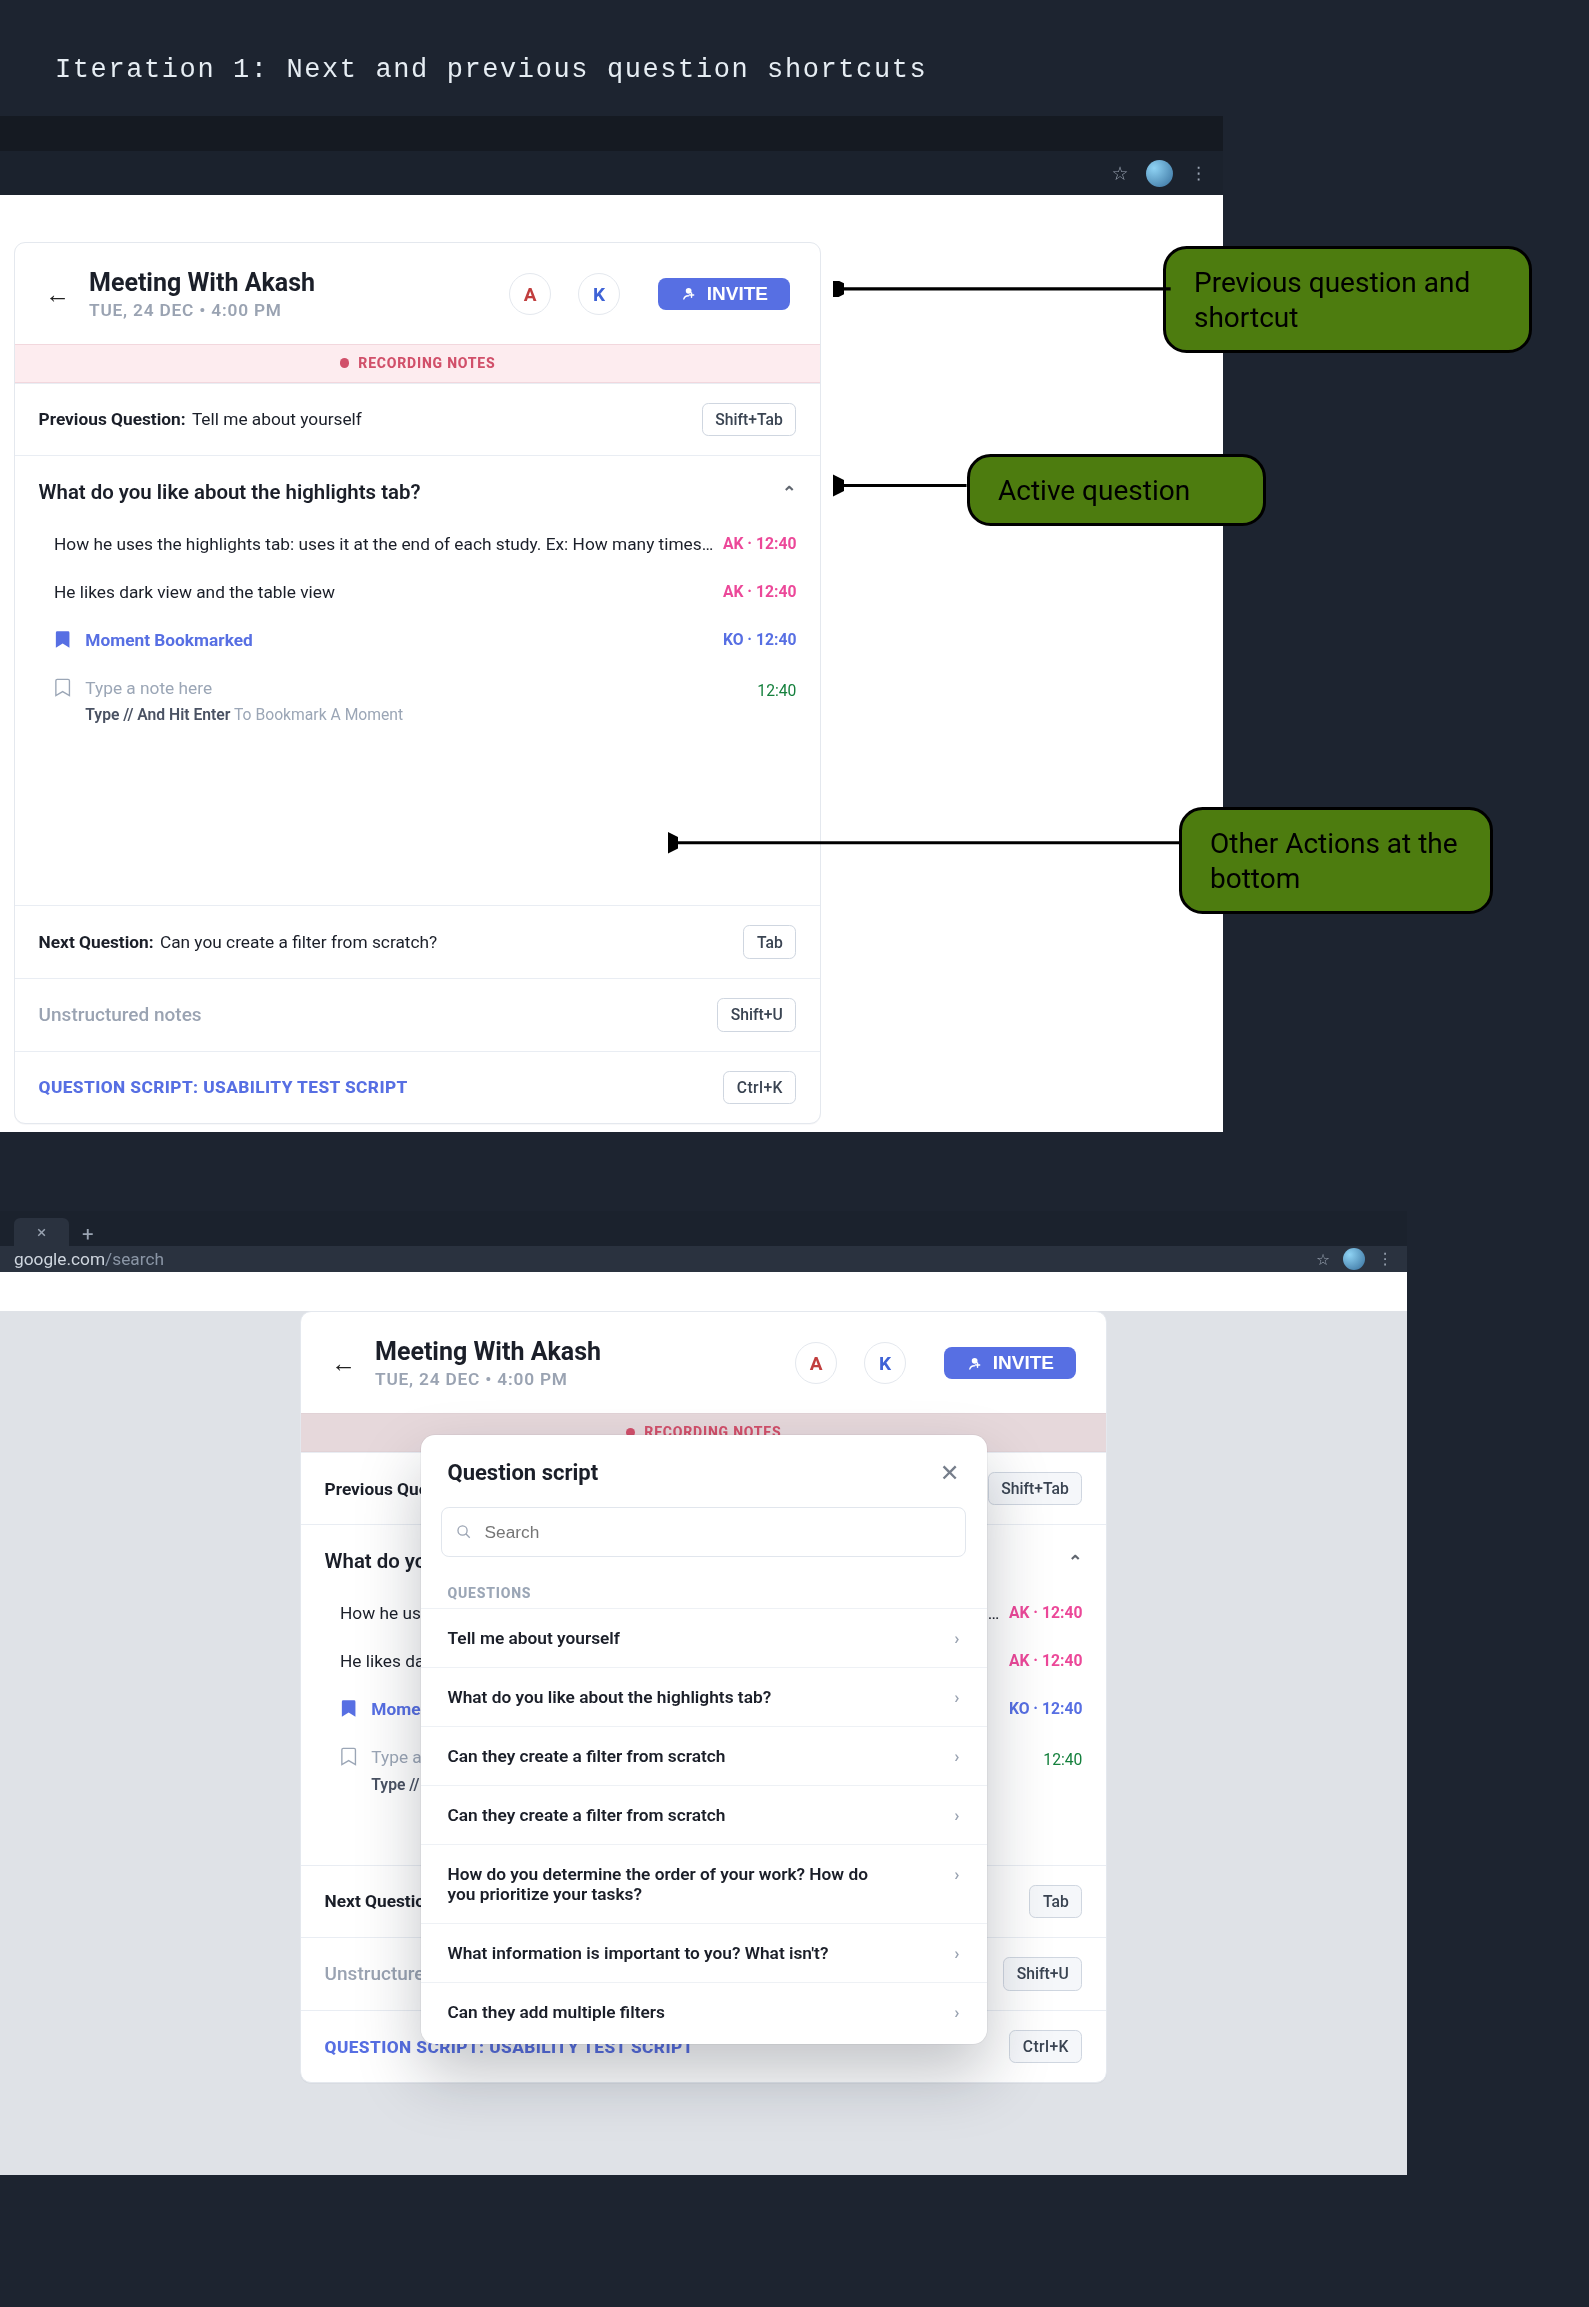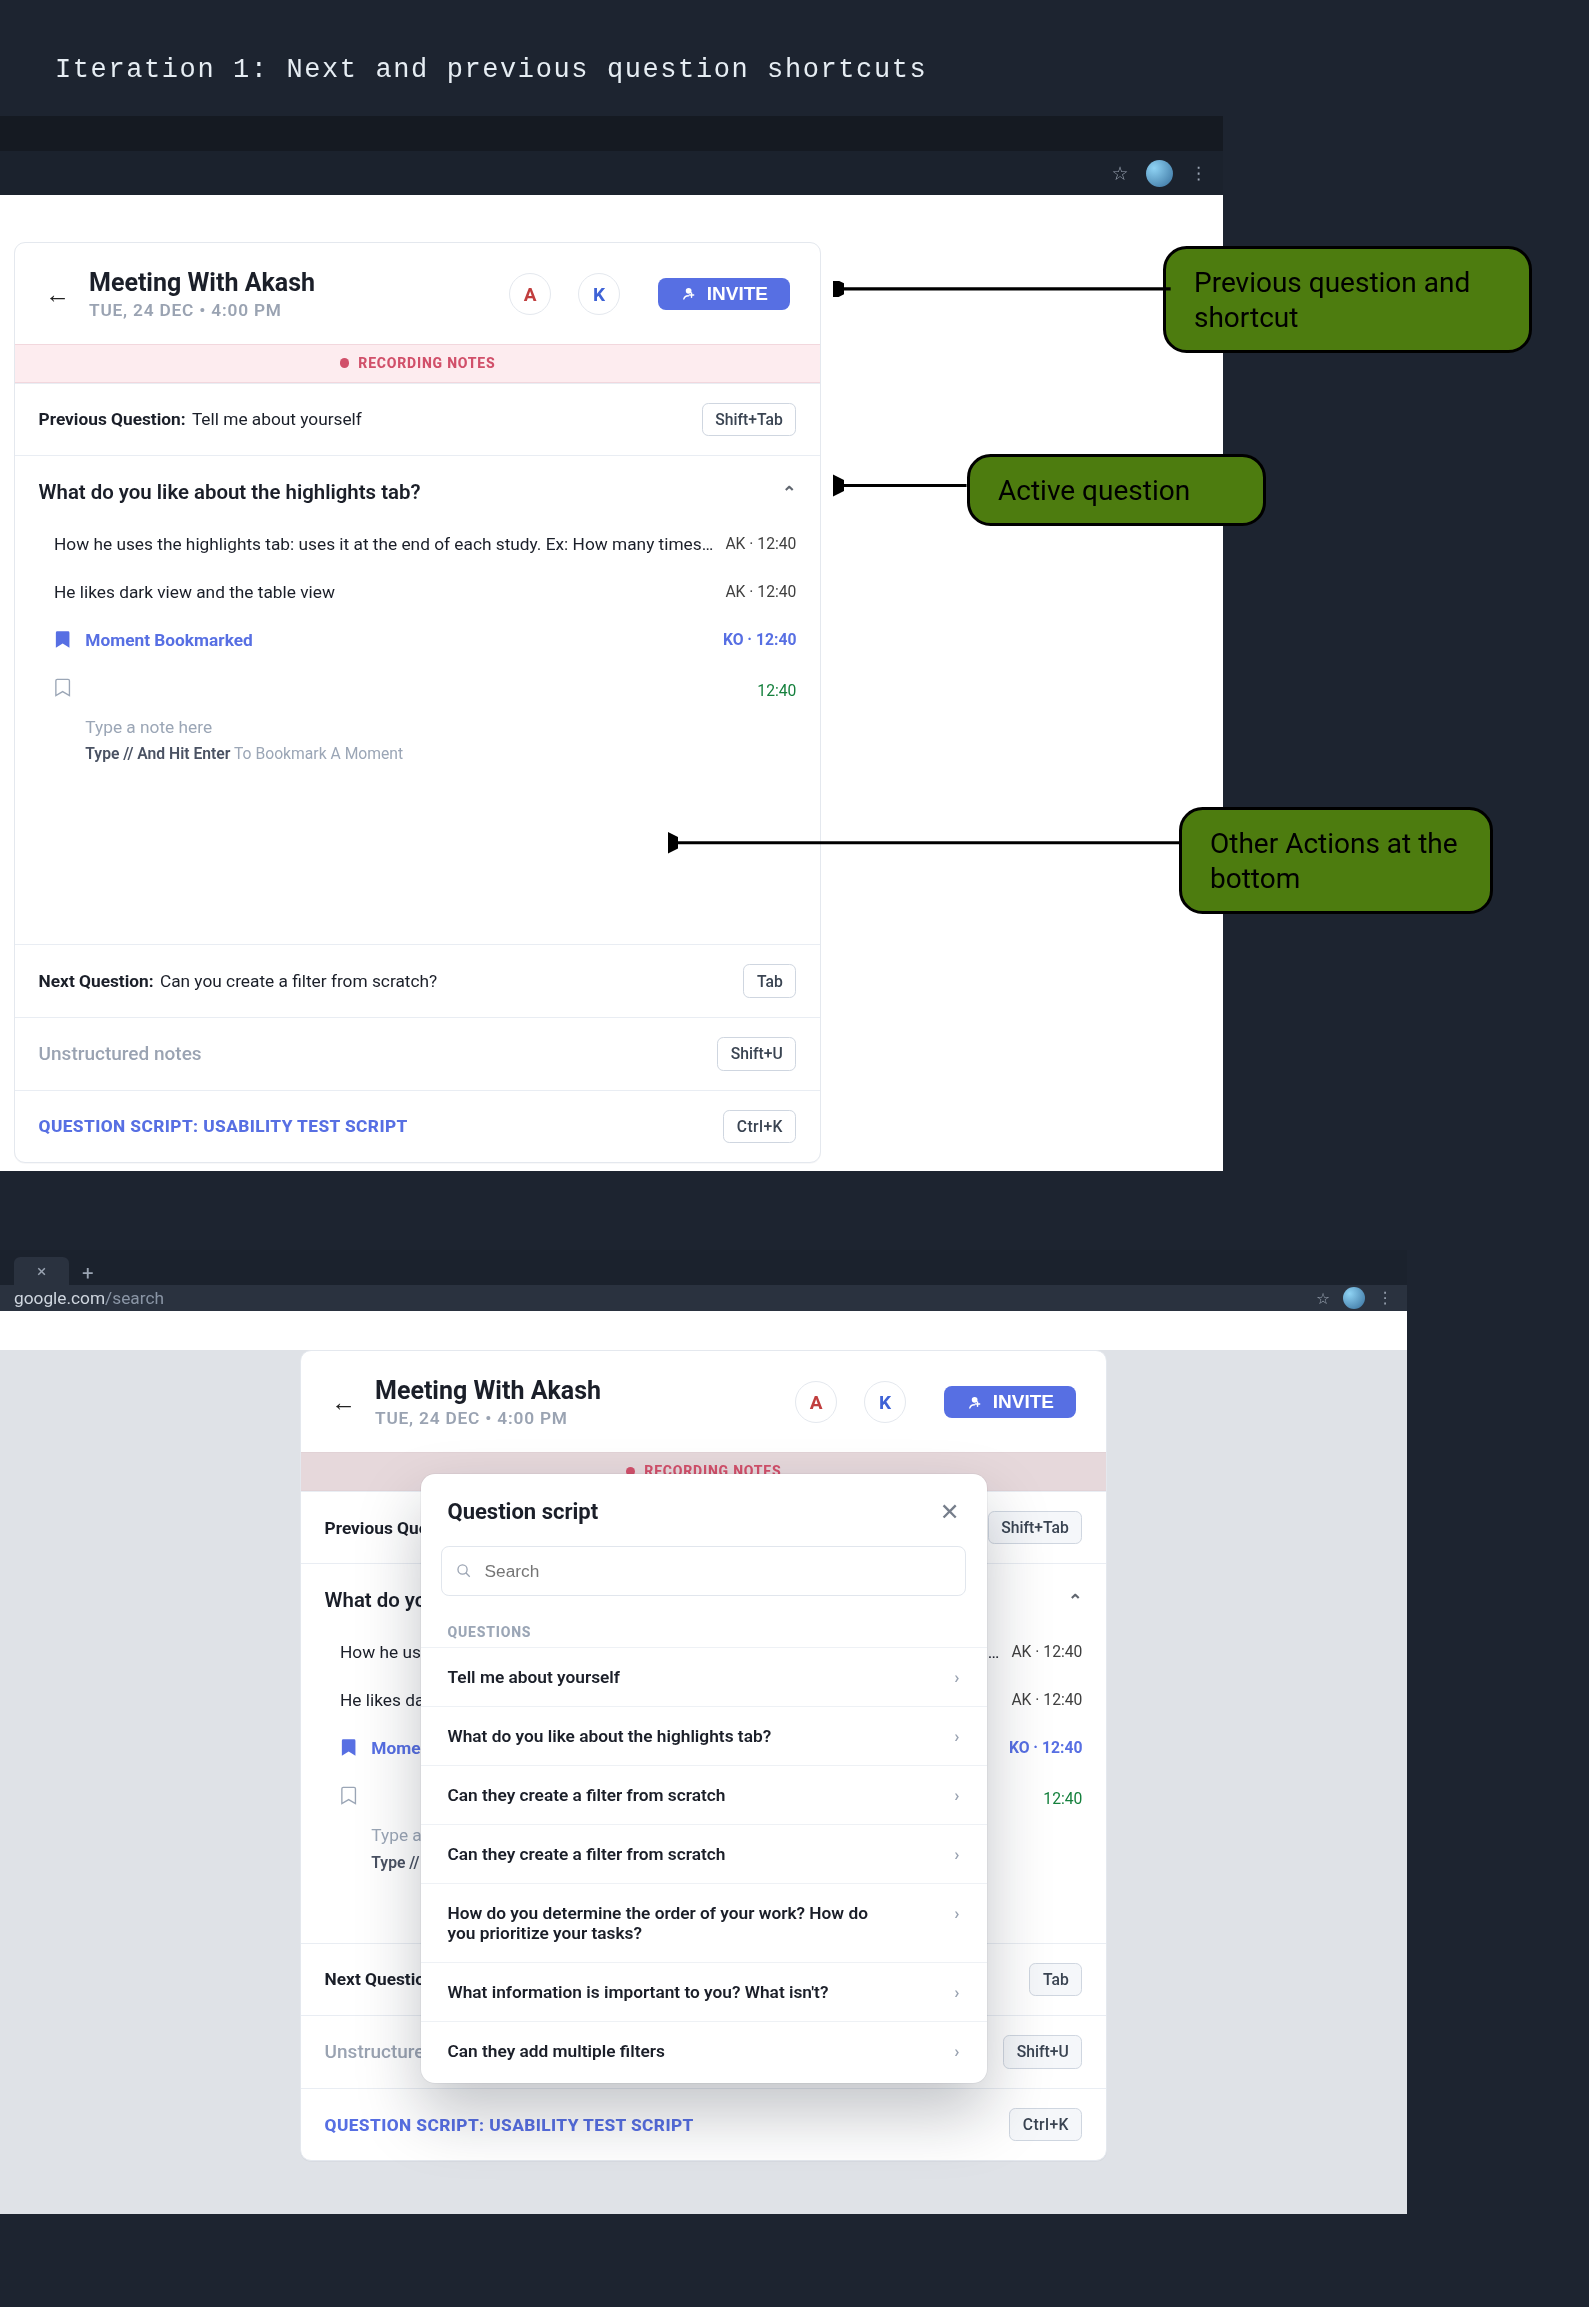--- a/index.html
+++ b/index.html
@@ -132,30 +132,30 @@
     display:flex; align-items:center; padding:23.6px 23.6px 15.7px 23.6px;
     border-top:0.8px solid #e9edf3; font-size:20.4px; font-weight:600; color:#1b1f29;
   }
   .sec-hd .grow { flex:1;}
   .sec-hd .chev { color:#60666f; font-size:17.3px; transform:rotate(180deg); }
 
   .note {
     display:flex; align-items:center; padding:14px 23.6px 14px 39px; font-size:17.3px;
   }
   .note .body { flex:1; padding-right:9.4px; color:#1b1f29; overflow:hidden; white-space:nowrap; text-overflow:ellipsis;}
-  .note .meta { color:#404040; font-size:15.7px; font-weight:400; white-space:nowrap;}
+  .note .meta { color:#ec4899; font-size:15.7px; font-weight:700; white-space:nowrap;}
   .note .meta.active { color:#576fe3; font-weight:700;}
   .note.bookmark .body { color:#576fe3; font-weight:700;}
   .bm-icon { width:17.3px; height:19px; margin-right:14px; flex:none;}
   .bm-icon path { fill:#576fe3;}
   .bm-icon-out { width:17.3px; height:19px; margin-right:14px; flex:none;}
   .bm-icon-out path { fill:none; stroke:#9ba6b6; stroke-width:2;}
 
   .note-input { padding:14px 23.6px 71px 39px; display:flex; }
-  .note-input .col { flex:1;margin-top:39px; }
+  .note-input .col { flex:1; }
   .note-input .ph1 { color:#9ba6b6; font-size:17.3px; }
   .note-input .ph2 { color:#9ba6b6; font-size:15.7px; margin-top:7.9px;}
   .note-input .ph2 .hl { font-weight:600; color:#4a5263;}
   .note-input .t   { color:#15803d; font-size:15.7px; padding-top:3.1px;}
   .mock1 .note-input { padding-bottom:181px; }
 
   .lrow {
     border-top:0.8px solid #e9edf3; padding:19px 23.6px;
     display:flex; align-items:center; font-size:19px; color:#4b5563;
   }

